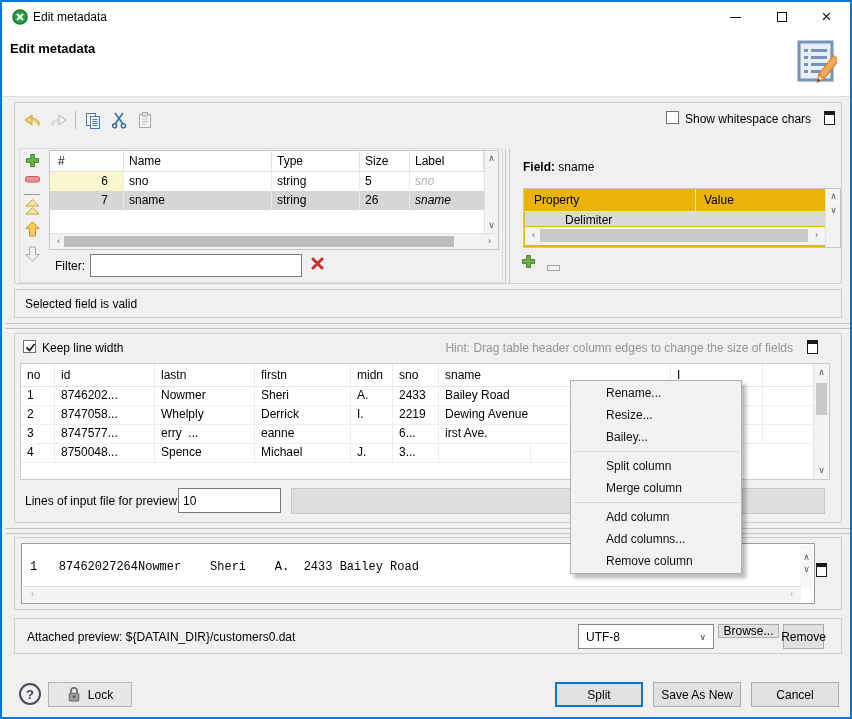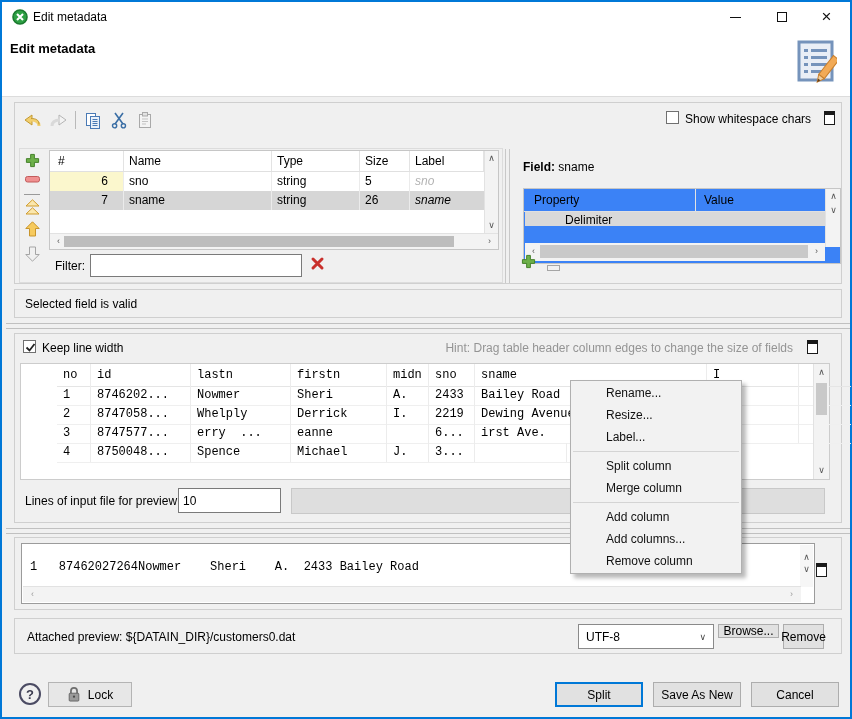--- a/index.html
+++ b/index.html
@@ -41,21 +41,21 @@
   .lbl-gray { font-style:italic; color:#b3b3b3; }
   .lbl-it { font-style:italic; }
   .selrow { background:#d6d6d6; }
 
   .scroll-arrow { position:absolute; color:#555; font-size:9px; line-height:9px; width:13px; text-align:center; }
   .thumb { position:absolute; background:#bdbdbd; }
 
   input.txt { position:absolute; border:1px solid #7a7a7a; background:#fff; font-family:"Liberation Sans",sans-serif; font-size:12px; padding:2px 4px; }
 
   
-  .grid-head, .grow { display:flex; position:absolute; left:18px; font-family:Liberation Mono, monospace; font-size:12px;margin-left:36px; }
+  .grid-head, .grow { display:flex; position:absolute; left:18px; font-family:Liberation Sans, sans-serif; font-size:12px; }
   .gc { border-right:1px solid #ececec; padding-left:6px; white-space:pre; overflow:hidden; line-height:19px; }
   .grid-head .gc { line-height:22px; }
   .grow { border-bottom:1px solid #efefef; }
   .c0{width:34px;} .c1{width:100px;} .c2{width:100px;} .c3{width:96px;} .c4{width:42px;} .c5{width:46px;} .c6{width:232px;} .c7{width:92px;} .c8{width:52px; border-right:none;}
 
   .btn { position:absolute; background:#e1e1e1; border:1px solid #adadad; display:flex; align-items:center; justify-content:center; font-size:12px; }
   .btn-primary { border:2px solid #0078d7; }
 
   
   .menu { position:absolute; left:568px; top:378px; width:172px; background:#f2f2f2; border:1px solid #b0b0b0; box-shadow:4px 4px 4px rgba(0,0,0,0.28); z-index:100; padding:1px 0; }
@@ -228,21 +228,21 @@
 
     <div class="abs" style="left:490px;top:46px;width:1px;height:134px;background:#c8c8c8;"></div>
     <div class="abs" style="left:494px;top:46px;width:1px;height:134px;background:#c8c8c8;"></div>
 
     <div class="abs" style="left:498px;top:45px;width:328px;height:136px;">
       <span class="abs" style="left:10px;top:12px;">
         <b>Field:</b>
         <span>sname</span>
       </span>
 
-      <div class="abs" style="left:10px;top:40px;width:318px;height:76px;background:#3b82f6;border:1px solid #c6c6c6;">
+      <div class="abs" style="left:10px;top:40px;width:318px;height:60px;background:#eab308;border:1px solid #c6c6c6;">
         <div class="abs" style="left:0;top:0;width:302px;height:23px;border-bottom:1px solid #e0e0e0;display:flex;">
           <span style="width:172px;padding-left:10px;line-height:23px;border-right:1px solid #e3e3e3;">Property</span>
           <span style="padding-left:8px;line-height:23px;">Value</span>
         </div>
         <div class="abs" style="left:1px;top:23px;width:300px;height:14px;background:#d9d9d9;overflow:hidden;">
           <span style="position:absolute;left:40px;top:1px;line-height:15px;">Delimiter</span>
         </div>
         <div class="abs" style="right:0;top:0;width:15px;height:58px;background:#f3f3f3;border-left:1px solid #e2e2e2;">
           <span class="scroll-arrow" style="top:3px;left:1px;">∧</span>
           <span class="scroll-arrow" style="top:17px;left:1px;">∨</span>
@@ -391,21 +391,21 @@
     </svg>
     <span>Lock</span>
   </div>
   <div class="btn btn-primary" style="left:553px;top:680px;width:88px;height:25px;">Split</div>
   <div class="btn" style="left:651px;top:680px;width:88px;height:25px;">Save As New</div>
   <div class="btn" style="left:749px;top:680px;width:88px;height:25px;">Cancel</div>
 
   <div class="menu">
     <div class="mi">Rename...</div>
     <div class="mi">Resize...</div>
-    <div class="mi">Label...</div>
+    <div class="mi">Bailey...</div>
     <div class="msep"></div>
     <div class="mi">Split column</div>
     <div class="mi">Merge column</div>
     <div class="msep"></div>
     <div class="mi">Add column</div>
     <div class="mi">Add columns...</div>
     <div class="mi">Remove column</div>
   </div>
 
 </div>

